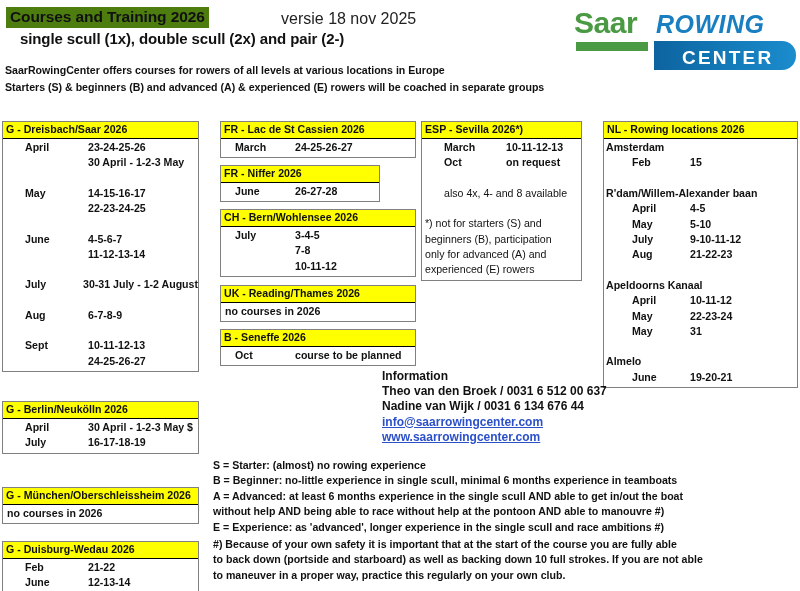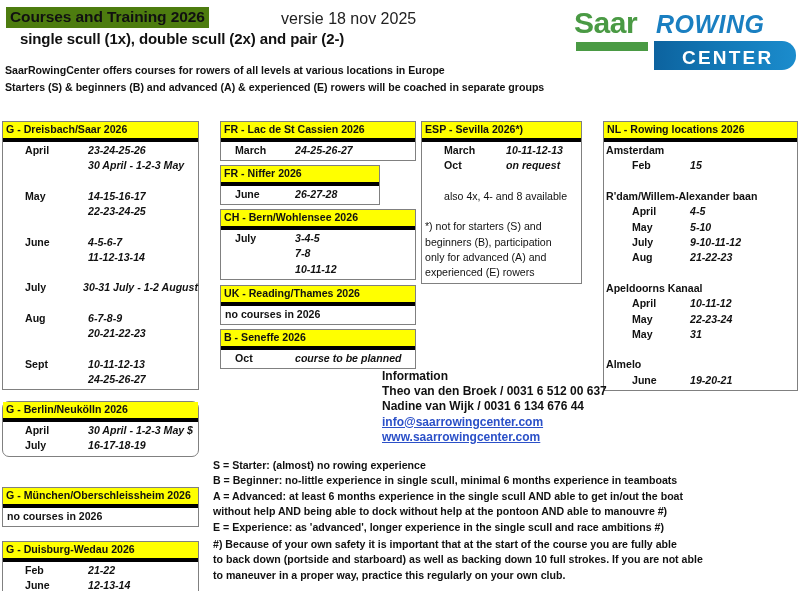--- a/index.html
+++ b/index.html
@@ -69,33 +69,33 @@
   
   .tbl{
     border:1px solid #808080;
     background:#ffffff;
     box-sizing:border-box;
   }
   .tbl .hdr{
     background:#ffff00;
     font-size:10.6px;font-weight:bold;
     padding:1px 12px 2px 3px;
-    border-bottom:4px solid #000000;
+    border-bottom:1px solid #000000;
     white-space:nowrap;
     line-height:13px;
   }
   .tbl .body{padding:1px 0 2px 0;}
   .row{
     display:flex;
     font-size:10.6px;font-weight:bold;
     line-height:15.4px;
     white-space:nowrap;
   }
   .row .lbl{display:inline-block;text-align:left;}
-  .row .val{display:inline-block;font-style:italic;}
+  .row .val{display:inline-block;}
   .spacer{height:15px;}
   .freeline{
     font-size:10.6px;font-weight:bold;line-height:15.4px;
     white-space:nowrap;padding-left:4px;
   }
   .wrapline{
     font-size:10.6px;font-weight:normal;line-height:15.4px;
     padding-left:3px;padding-right:2px;white-space:nowrap;
   }
   .sublabel{
@@ -188,37 +188,33 @@
     <div class="spacer"></div>
     <div class="row">
         <span class="lbl">July</span>
         <span class="val">30-31 July - 1-2 August</span>
       </div>
     <div class="spacer"></div>
     <div class="row">
         <span class="lbl">Aug</span>
         <span class="val">6-7-8-9</span>
       </div>
-    <div class="row">
-        <span class="lbl"></span>
-        <span class="val">20-21-22-23</span>
-      </div>
     <div class="spacer"></div>
     <div class="row">
         <span class="lbl">Sept</span>
         <span class="val">10-11-12-13</span>
       </div>
     <div class="row">
         <span class="lbl"></span>
         <span class="val">24-25-26-27</span>
       </div>
   </div>
 </div>
 
-<div class="abs tbl c1" style="left:2px;top:401px;width:197px;border-radius:7px;">
+<div class="abs tbl c1" style="left:2px;top:401px;width:197px;">
   <div class="hdr">G - Berlin/Neukölln 2026</div>
   <div class="body">
     <div class="row">
         <span class="lbl">April</span>
         <span class="val">30 April - 1-2-3 May $</span>
       </div>
     <div class="row">
         <span class="lbl"></span>
       </div>
     <div class="row">
@@ -383,21 +379,21 @@
   <div>Theo van den Broek / 0031 6 512 00 637</div>
   <div>Nadine van Wijk / 0031 6 134 676 44</div>
   <div><a class="lnk" href="#">info@saarrowingcenter.com</a></div>
   <div><a class="lnk" href="#">www.saarrowingcenter.com</a></div>
 </div>
 
 <div class="abs" id="legend">
   <div>S = Starter: (almost) no rowing experience</div>
   <div>B = Beginner: no-little experience in single scull, minimal 6 months experience in teamboats</div>
   <div>A = Advanced: at least 6 months experience in the single scull AND able to get in/out the boat</div>
-  <div>without help AND being able to dock without help at the pontoon AND able to manouvre #)</div>
+  <div>without help AND being able to race without help at the pontoon AND able to manouvre #)</div>
   <div>E = Experience: as 'advanced', longer experience in the single scull and race ambitions #)</div>
 </div>
 
 <div class="abs" id="footnote">
   <div>#) Because of your own safety it is important that at the start of the course you are fully able</div>
   <div>to back down (portside and starboard) as well as backing down 10 full strokes. If you are not able</div>
   <div>to maneuver in a proper way, practice this regularly on your own club.</div>
 </div>
 
 </body></html>

